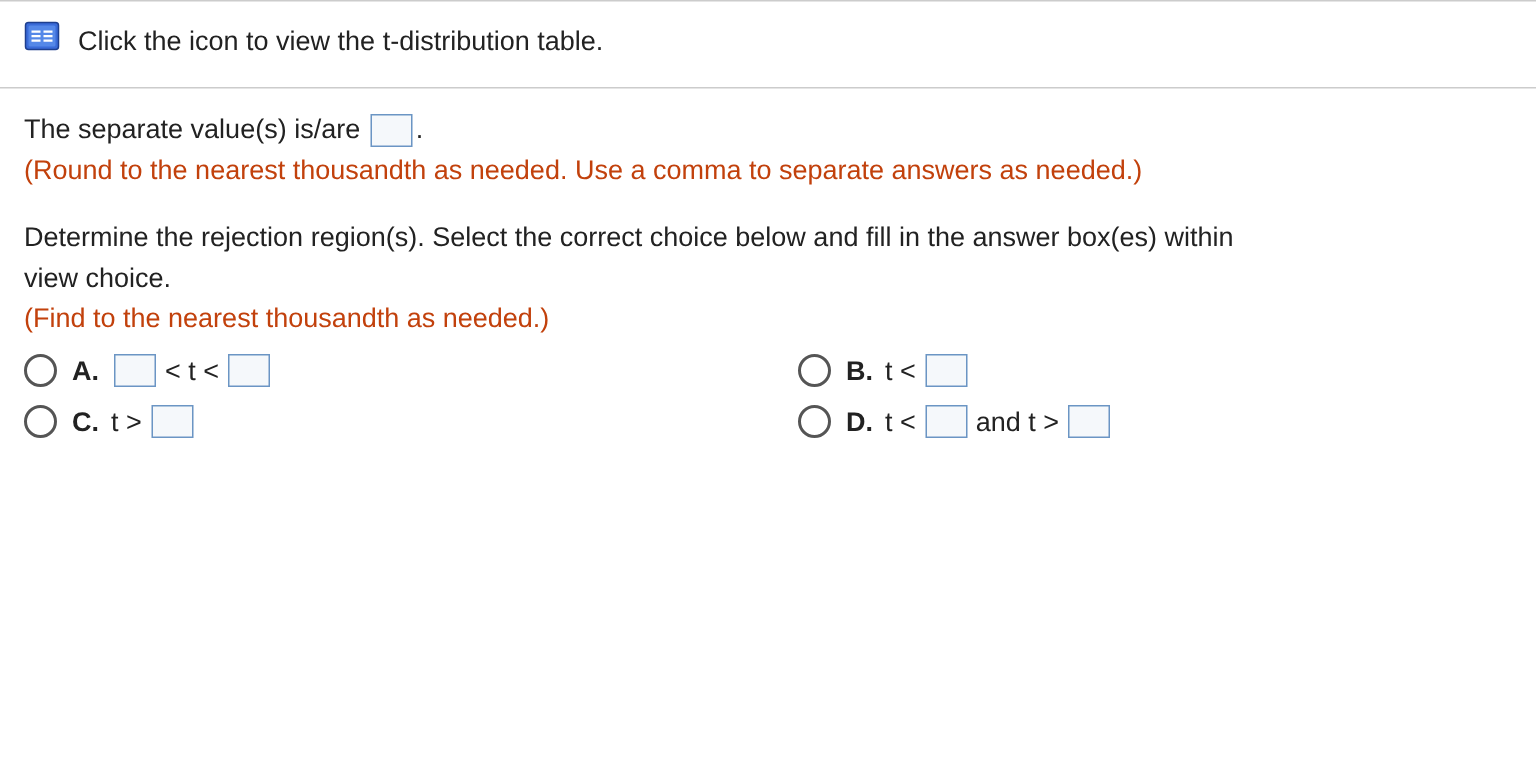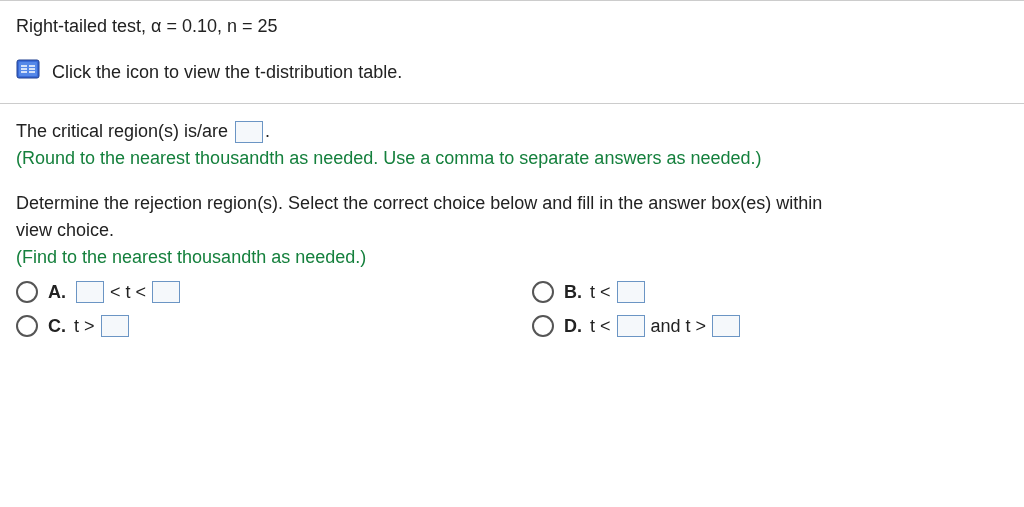--- a/index.html
+++ b/index.html
@@ -35,21 +35,21 @@
   .input-box {
     display: inline-block;
     width: 26px;
     height: 20px;
     border: 1px solid #6b95c4;
     background: #f5f8fb;
     vertical-align: middle;
     margin: 0 2px;
   }
   .instruction {
-    color: #15803d;
+    color: #c2410c;
   }
   .choices {
     display: grid;
     grid-template-columns: 1fr 1fr;
     row-gap: 12px;
     column-gap: 40px;
     margin-top: 10px;
   }
   .choice {
     display: flex;
@@ -73,42 +73,41 @@
     align-items: center;
     gap: 4px;
   }
 </style>
 </head>
 <body>
 
 <div class="container">
 
 
-  <div class="section">Right-tailed test, α = 0.10, n = 25</div>
 
   <div class="link-row">
     <span class="book-icon">
       <svg width="26" height="24" viewBox="0 0 26 24">
         <rect x="1" y="2" width="22" height="18" rx="2" fill="#3a6bd8" stroke="#1e3f8f" stroke-width="1"></rect>
         <rect x="3" y="4" width="18" height="14" rx="1" fill="#5588e8"></rect>
         <line x1="5" y1="8" x2="11" y2="8" stroke="#fff" stroke-width="1.5"></line>
         <line x1="5" y1="11" x2="11" y2="11" stroke="#fff" stroke-width="1.5"></line>
         <line x1="5" y1="14" x2="11" y2="14" stroke="#fff" stroke-width="1.5"></line>
         <line x1="13" y1="8" x2="19" y2="8" stroke="#fff" stroke-width="1.5"></line>
         <line x1="13" y1="11" x2="19" y2="11" stroke="#fff" stroke-width="1.5"></line>
         <line x1="13" y1="14" x2="19" y2="14" stroke="#fff" stroke-width="1.5"></line>
       </svg>
     </span>
     <span>Click the icon to view the t-distribution table.</span>
   </div>
 
   <div class="hr"></div>
 
   <div class="section">
-    <span>The critical region(s) is/are </span><span class="input-box"></span><span>.</span><br>
+    <span>The separate value(s) is/are </span><span class="input-box"></span><span>.</span><br>
     <span class="instruction">(Round to the nearest thousandth as needed. Use a comma to separate answers as needed.)</span>
   </div>
 
   <div class="section" style="margin-bottom:3px;">
     <span>Determine the rejection region(s). Select the correct choice below and fill in the answer box(es) within</span><br>
     <span>view choice.</span><br>
     <span class="instruction">(Find to the nearest thousandth as needed.)</span>
   </div>
 
   <div class="choices">

